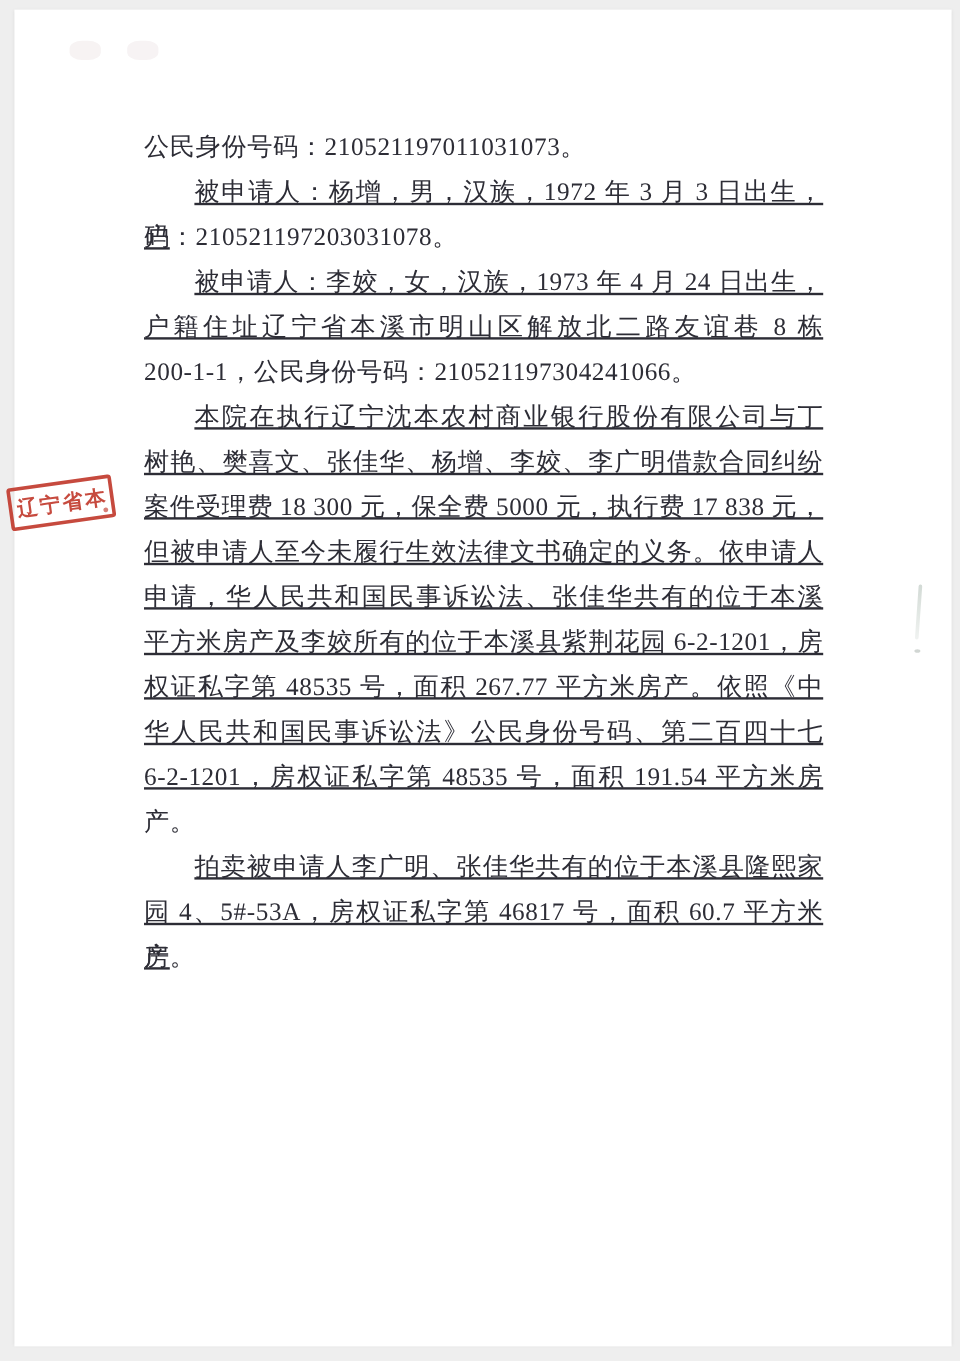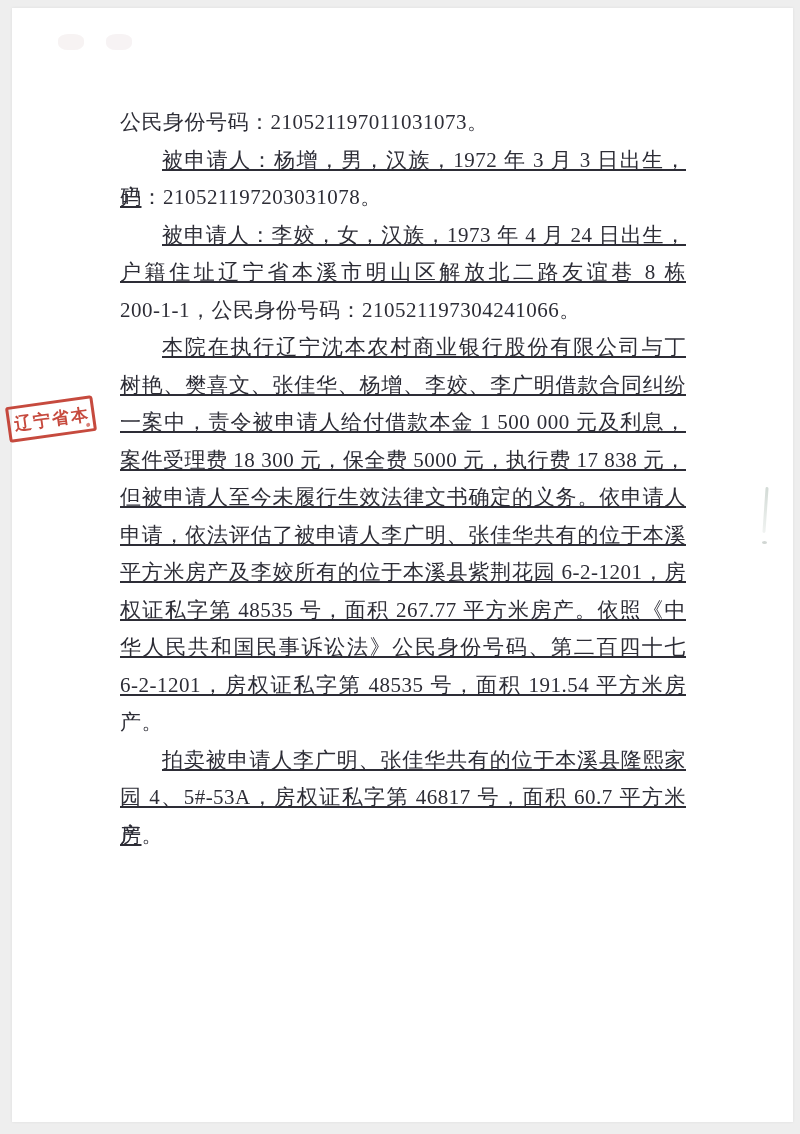--- a/index.html
+++ b/index.html
@@ -111,24 +111,23 @@
     <div class="smudge-b"></div>
     <div class="textblock" id="lines-container">
         <div class="line">公民身份号码：210521197011031073。</div>
         <div class="line fill indent">被申请人：杨增，男，汉族，1972 年 3 月 3 日出生，户</div>
         <div class="line">码：210521197203031078。</div>
         <div class="line fill indent">被申请人：李姣，女，汉族，1973 年 4 月 24 日出生，</div>
         <div class="line fill">户籍住址辽宁省本溪市明山区解放北二路友谊巷 8 栋</div>
         <div class="line">200-1-1，公民身份号码：210521197304241066。</div>
         <div class="line fill indent">本院在执行辽宁沈本农村商业银行股份有限公司与丁</div>
         <div class="line fill">树艳、樊喜文、张佳华、杨增、李姣、李广明借款合同纠纷</div>
-        <div class="line fill">一案中，责令被申请人给付借款本金 1 500 000 元及利息，</div>
         <div class="line fill">案件受理费 18 300 元，保全费 5000 元，执行费 17 838 元，</div>
         <div class="line fill">但被申请人至今未履行生效法律文书确定的义务。依申请人</div>
-        <div class="line fill">申请，依法评估了被申请人李广明、张佳华共有的位于本溪</div>
+        <div class="line fill">申请，华人民共和国民事诉讼法、张佳华共有的位于本溪</div>
         <div class="line fill">平方米房产及李姣所有的位于本溪县紫荆花园 6-2-1201，房</div>
         <div class="line fill">权证私字第 48535 号，面积 267.77 平方米房产。依照《中</div>
         <div class="line fill">华人民共和国民事诉讼法》公民身份号码、第二百四十七</div>
         <div class="line fill">6-2-1201，房权证私字第 48535 号，面积 191.54 平方米房</div>
         <div class="line">产。</div>
         <div class="line fill indent">拍卖被申请人李广明、张佳华共有的位于本溪县隆熙家</div>
         <div class="line fill">园 4、5#-53A，房权证私字第 46817 号，面积 60.7 平方米房</div>
         <div class="line">产。</div>
       </div>
   </div>

